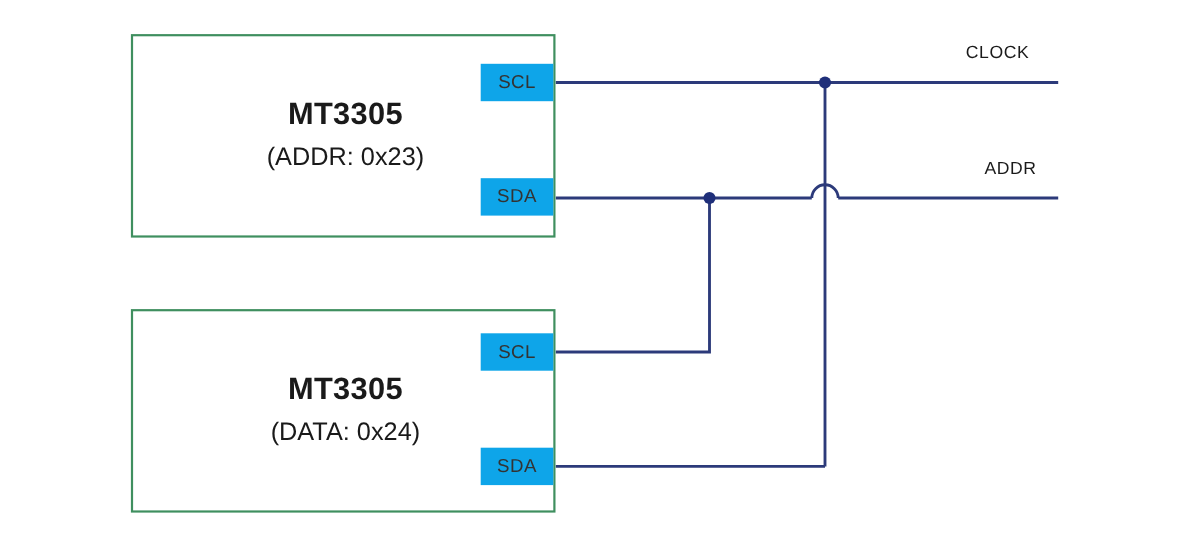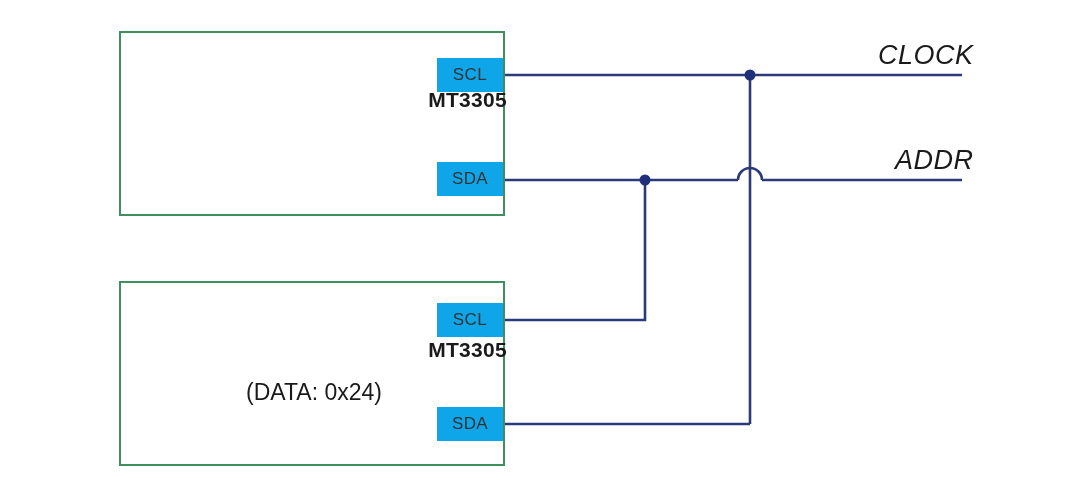--- a/index.html
+++ b/index.html
@@ -31,47 +31,45 @@
     background: #ffffff;
   }
   .device-text {
     position: absolute;
     left: 0;
     width: 386px;
     text-align: center;
     color: #1a1a1a;
   }
   .device-name {
-    font-size: 21px;
+    font-size: 28px;
     font-weight: bold;
     letter-spacing: 0.3px;
-    text-align: right;
   }
   .device-addr {
     font-size: 23px;
     font-weight: normal;
   }
   .pin-label {
     position: absolute;
     box-sizing: border-box;
     background: #0ea5e9;
     color: #333333;
     font-size: 17px;
     display: flex;
     align-items: center;
     justify-content: center;
     letter-spacing: 0.4px;
   }
   .bus-label {
     position: absolute;
-    font-size: 27px;
+    font-size: 16px;
     color: #1a1a1a;
     white-space: nowrap;
     letter-spacing: 0.5px;
-    font-style: italic;
   }
 </style>
 </head>
 <body>
 
 <div id="canvas">
 
   <svg id="wire-layer" viewBox="0 0 1080 504" xmlns="http://www.w3.org/2000/svg">
 
     <path d="M 505 75 L 962 75" fill="none" stroke="#2c3a7a" stroke-width="2.6"></path>
@@ -87,20 +85,21 @@
     <path d="M 505 320 L 645 320 L 645 180" fill="none" stroke="#2c3a7a" stroke-width="2.6"></path>
 
     <path d="M 505 424 L 750 424" fill="none" stroke="#2c3a7a" stroke-width="2.6"></path>
 
     <circle cx="750" cy="75" r="5.5" fill="#1f2f7a"></circle>
     <circle cx="645" cy="180" r="5.5" fill="#1f2f7a"></circle>
   </svg>
 
   <div class="device-block" style="left:119px; top:31px; width:386px; height:185px;">
     <div class="device-text device-name" style="top:55px;">MT3305</div>
+    <div class="device-text device-addr" style="top:96px;">(ADDR: 0x23)</div>
   </div>
 
   <div class="pin-label" style="left:437px; top:58px; width:66px; height:34px;">
     <span>SCL</span>
   </div>
 
   <div class="pin-label" style="left:437px; top:162px; width:66px; height:34px;">
     <span>SDA</span>
   </div>
 

